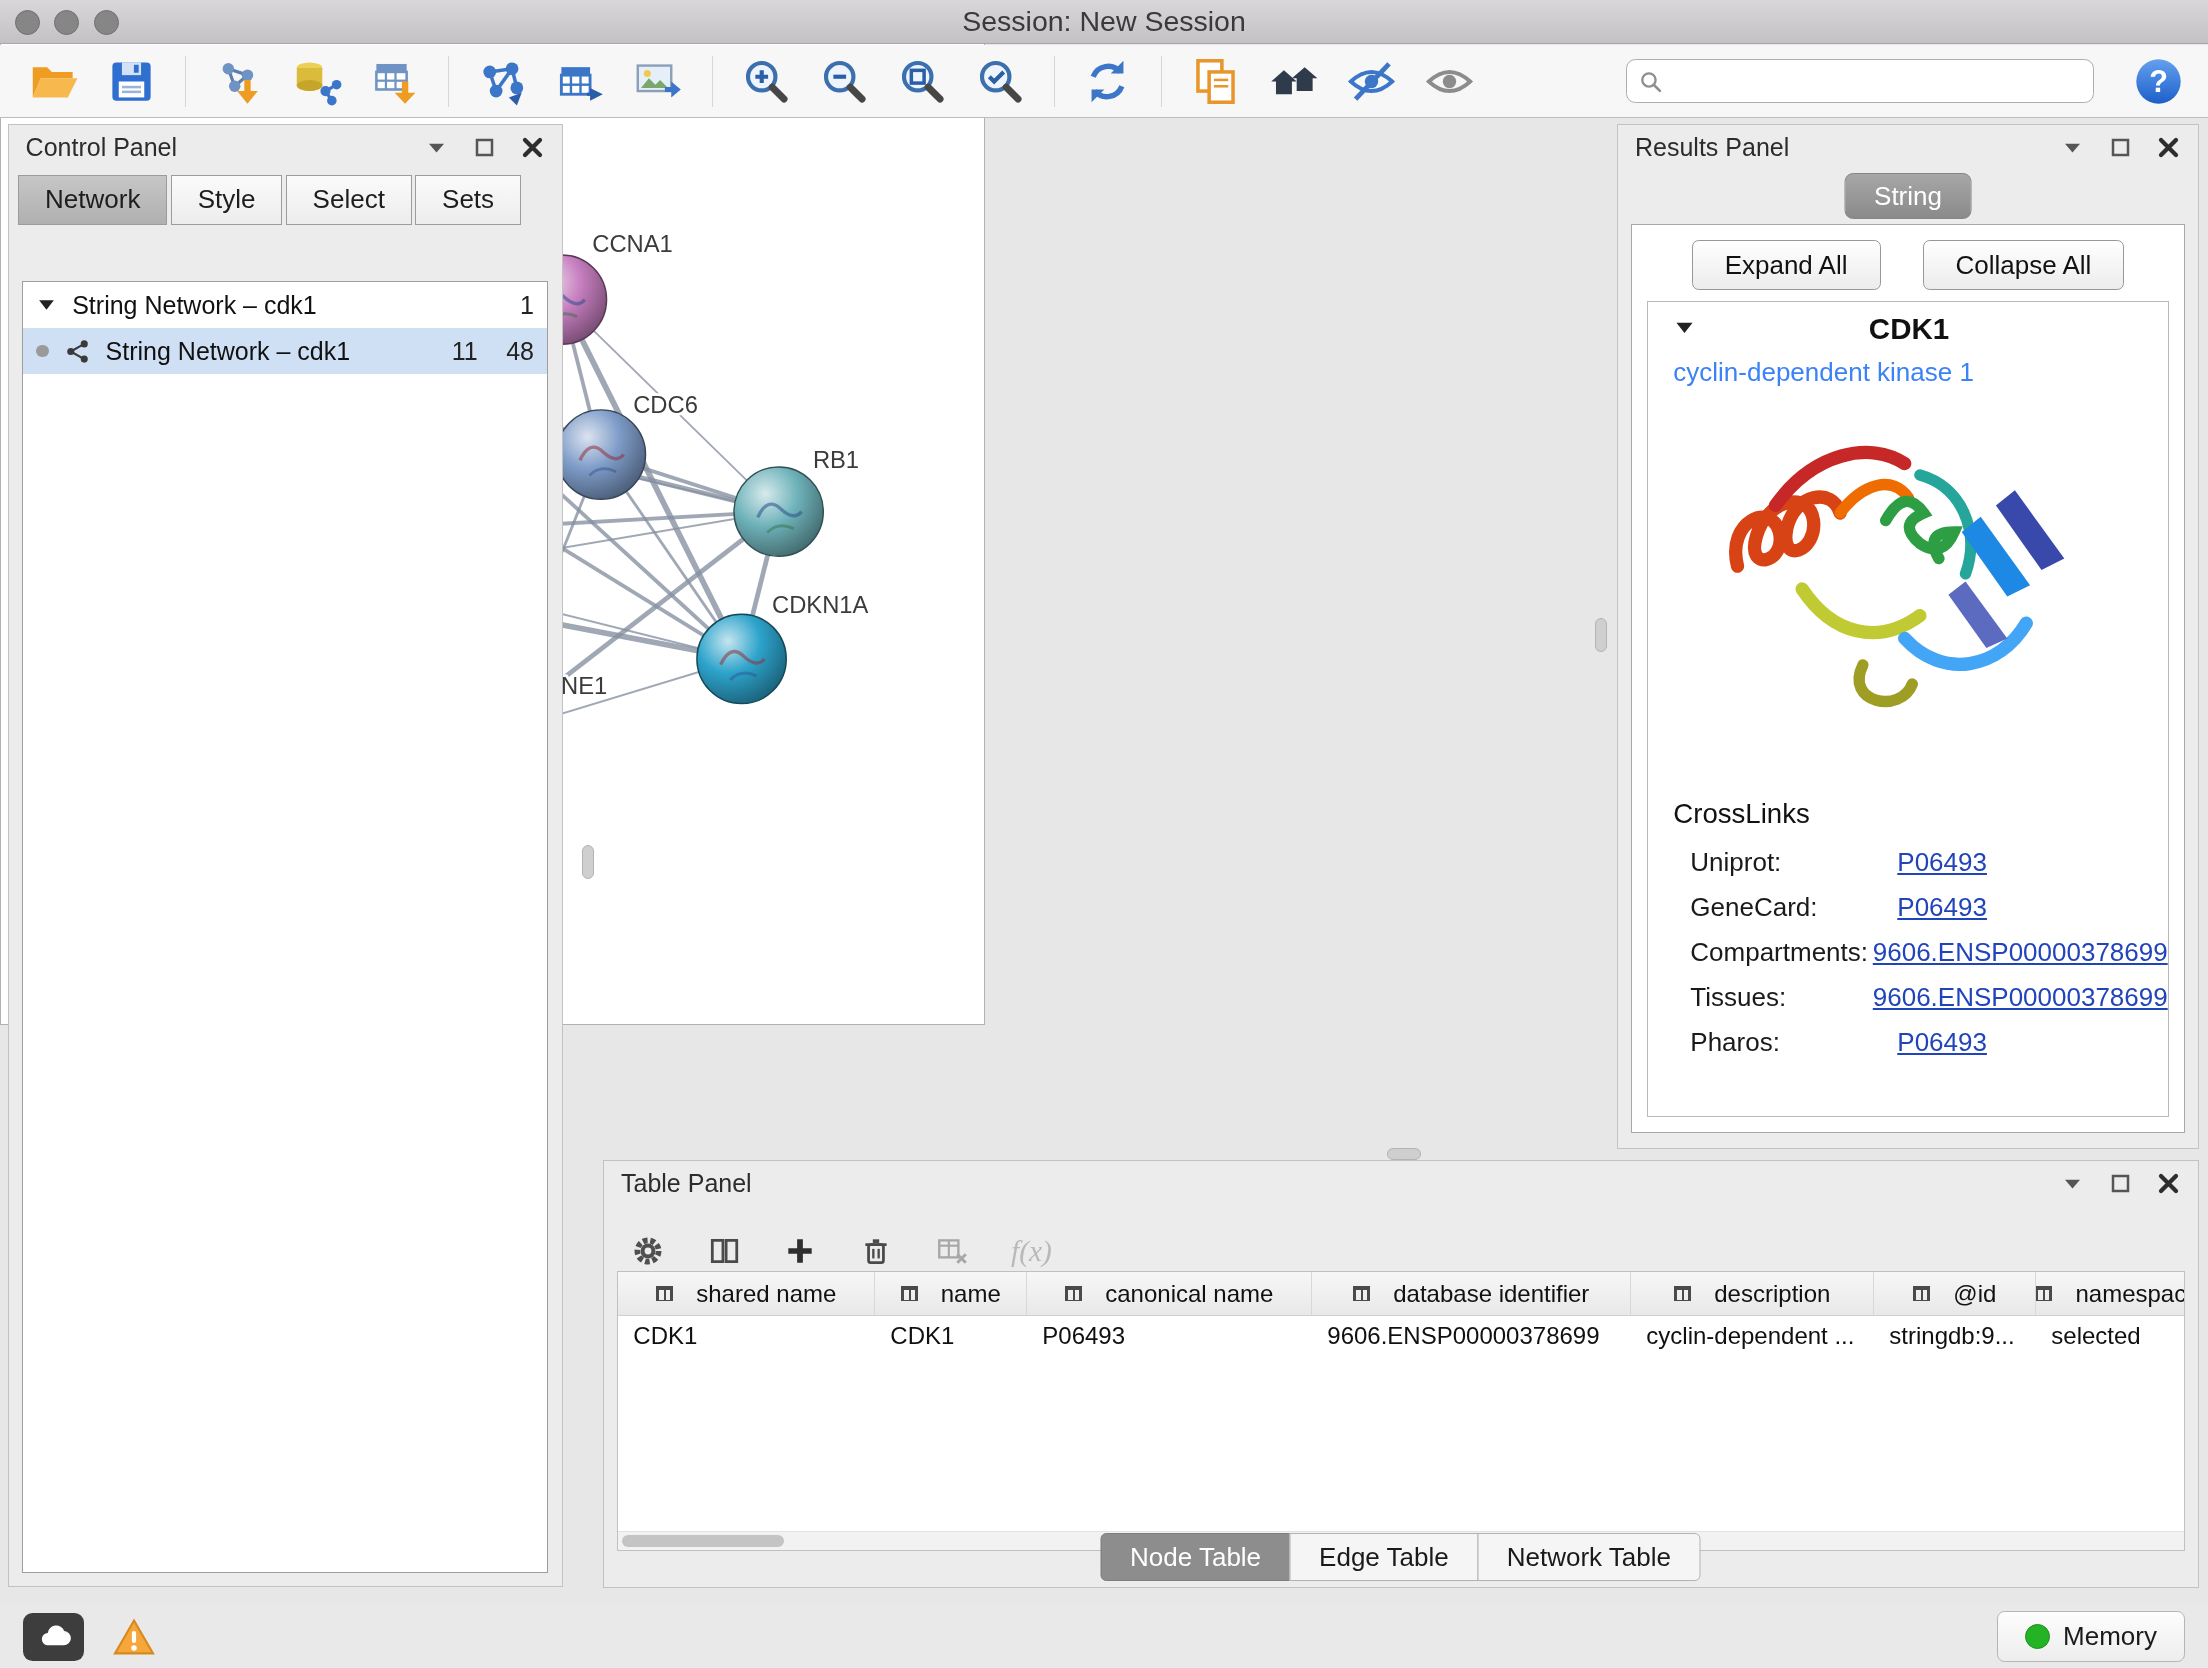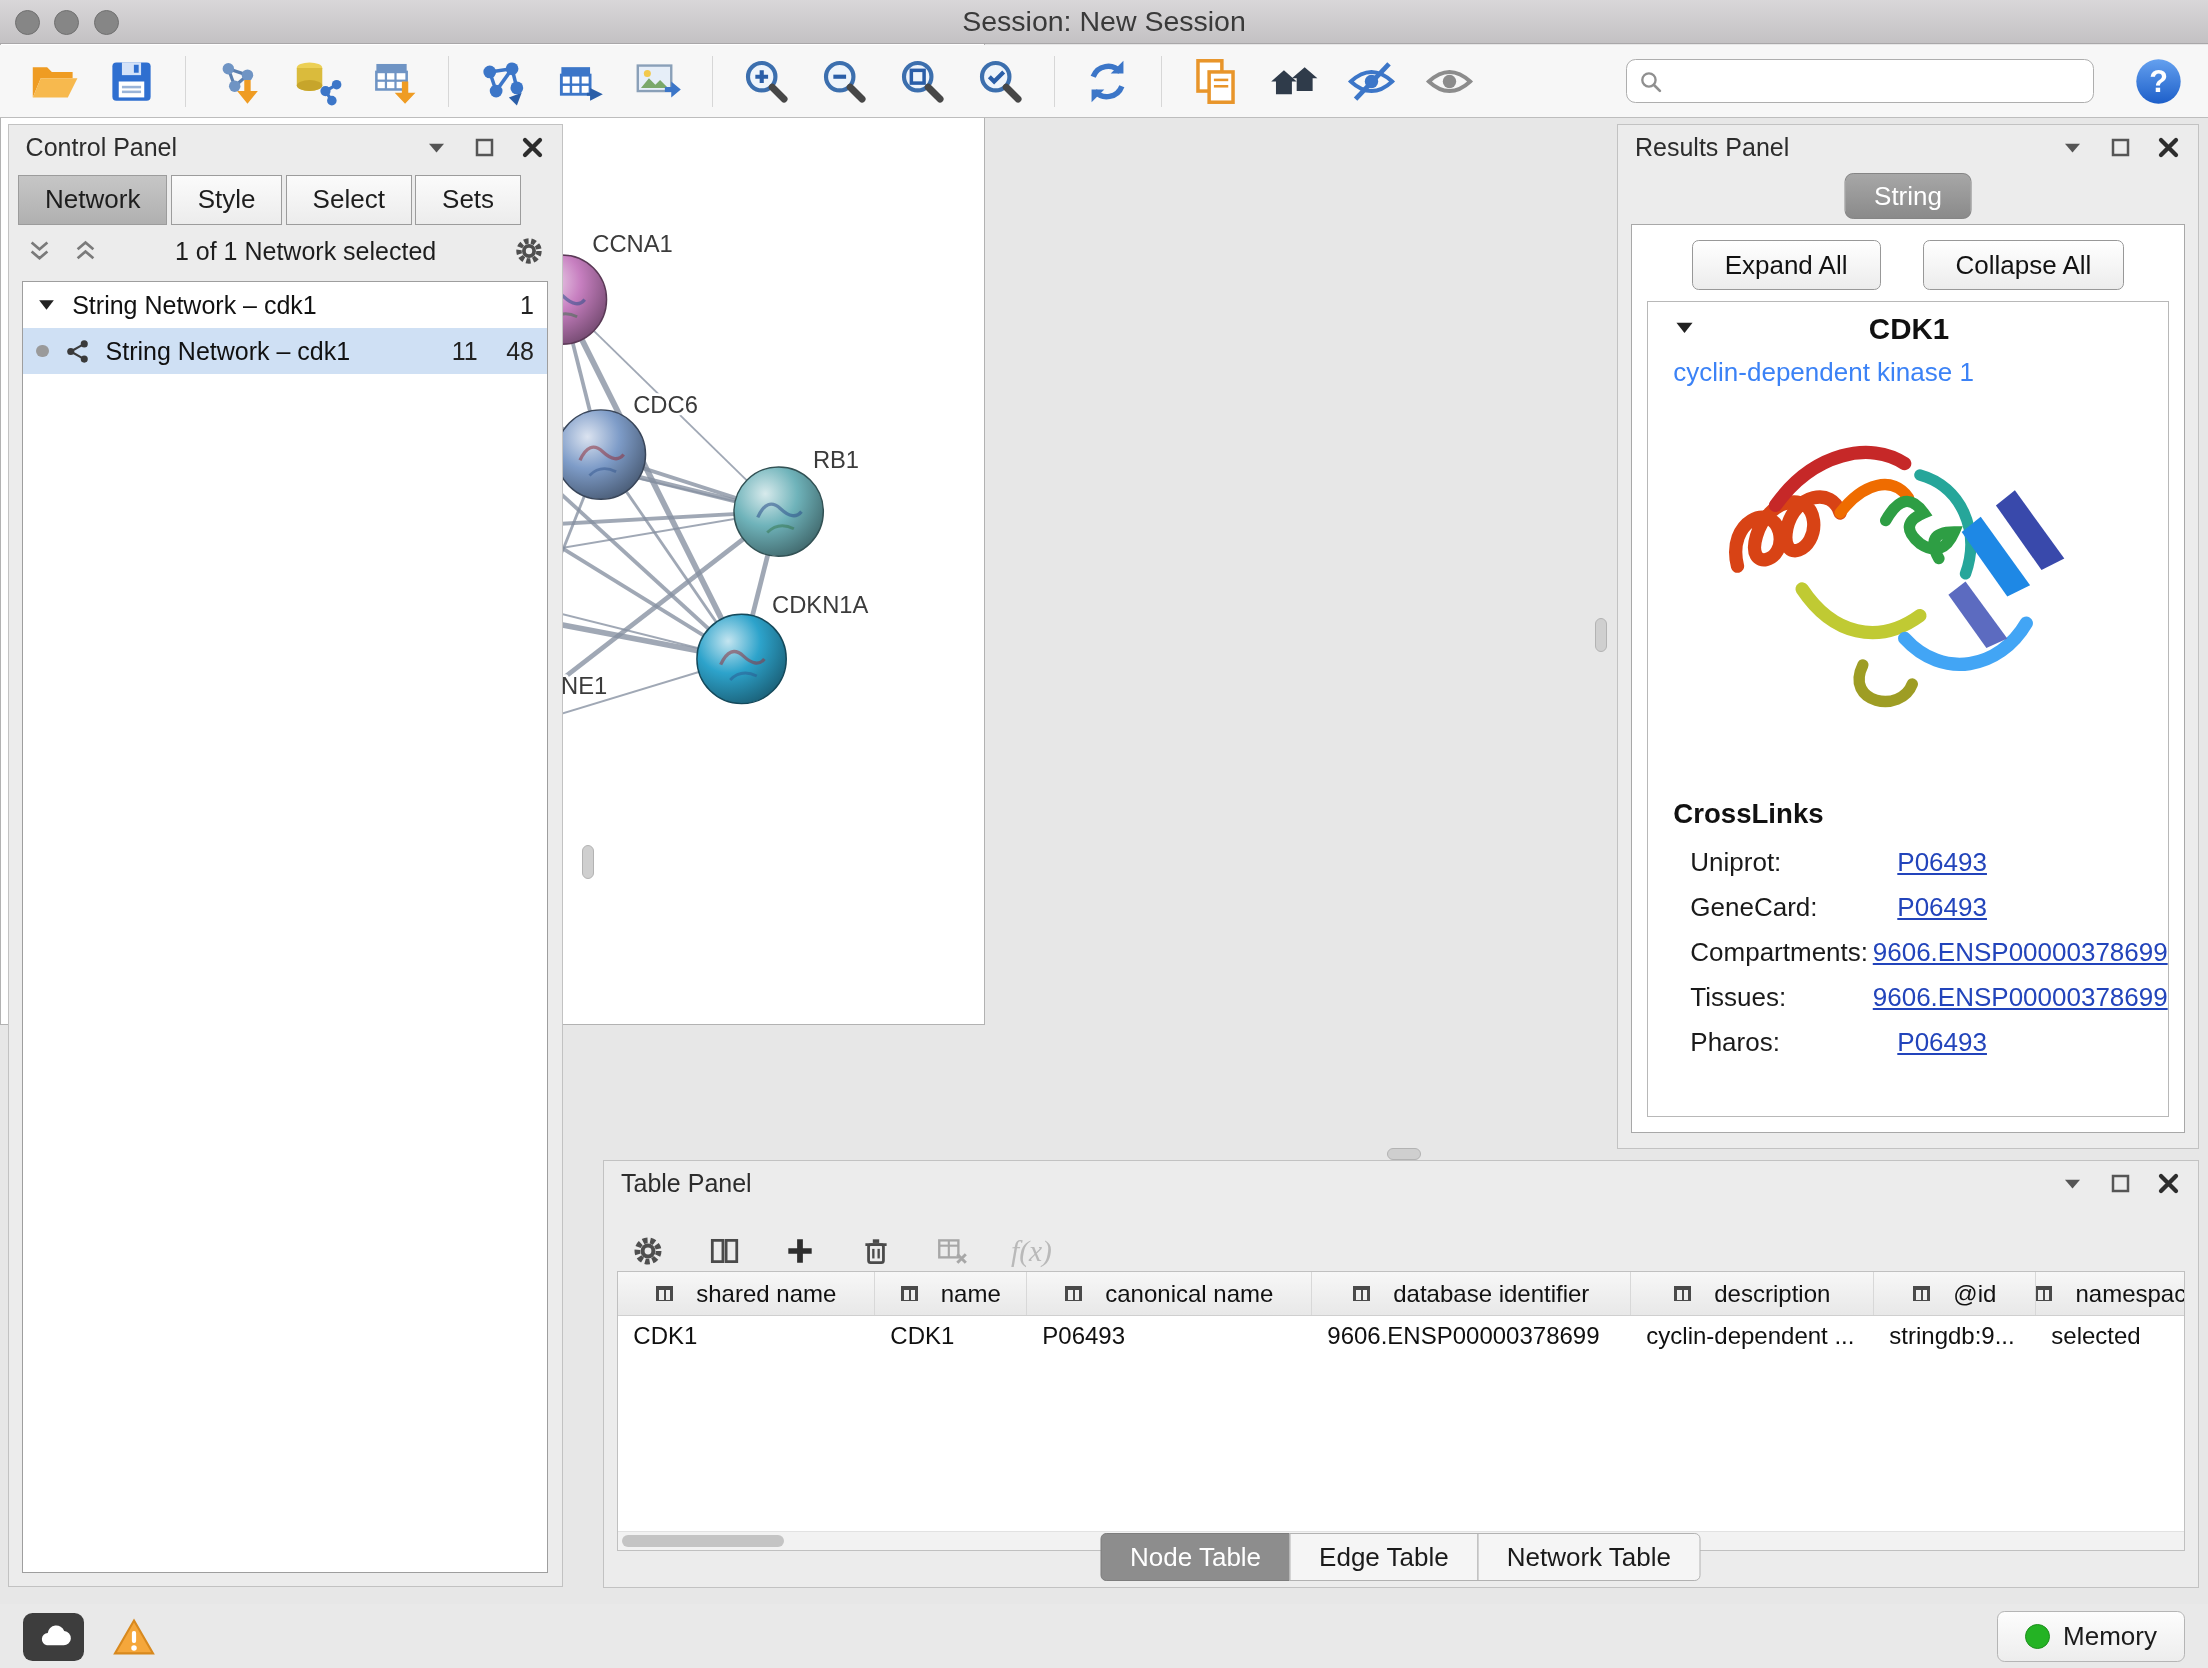--- a/index.html
+++ b/index.html
@@ -65,21 +65,21 @@
     padding:6.7px 28.5px;font-size:26px;color:#fff;background:linear-gradient(#a7a7a7,#8a8a8a);
     border:1px solid #858585;border-radius:8.6px;cursor:pointer}
   .results-box{position:absolute;top:99px;left:13.3px;right:13.3px;bottom:15px;background:#fff;border:1px solid #a8a8a8;padding-top:15px}
   .rp-buttons{display:flex;justify-content:center;gap:42px}
   .rp-btn{padding:8.6px 32px;font-size:26px;color:#111;border:1px solid #989898;border-radius:6.7px;
     background:linear-gradient(#ffffff,#ececec);cursor:pointer}
   .gene-box{position:absolute;top:76px;left:15px;right:15px;bottom:15px;border:1px solid #b8b8b8;overflow:hidden}
   .gene-hdr{display:flex;align-items:center;height:53px;padding:0 25px}
   .gene-hdr .gname{flex:1;text-align:center;font-size:29.5px;font-weight:bold;color:#111;margin-right:21px}
   .gene-desc{font-size:26px;color:#3b82f6;padding:1.9px 25px 7.6px}
-  .cl-heading{font-size:27.6px;font-weight:bold;color:#111;padding:15px 0 9.5px 25px}
+  .cl-heading{font-size:27.6px;font-weight:normal;color:#111;padding:15px 0 9.5px 25px}
   .cl-row{display:flex;align-items:center;height:45px;padding-left:42px}
   .cl-label{width:207px;font-size:26px;color:#1a1a1a}
   .cl-link{font-size:26px;color:#2244bb;text-decoration:underline;cursor:pointer}
 
   
   .table-panel{left:603px;top:1160px;width:1596px;height:428px}
   .tp-toolbar{display:flex;align-items:flex-end;gap:42px;height:63px;padding-left:27px}
   .tp-toolbar svg{width:34px;height:34px;cursor:pointer}
   .fx-label{font-family:"Liberation Serif",serif;font-style:italic;font-size:29.5px;color:#b9b9b9}
   .grayed{opacity:.45}
@@ -315,34 +315,20 @@
         <svg viewBox="0 0 20 20">
             <path d="M4 4l12 12M16 4L4 16" stroke="#2d2d2d" stroke-width="3.4" stroke-linecap="round"></path>
           </svg>
       </span>
     </div>
     <div class="cp-tabs">
       <span class="cp-tab active">Network</span>
       <span class="cp-tab">Style</span>
       <span class="cp-tab">Select</span>
       <span class="cp-tab">Sets</span>
-    </div>
-    <div class="cp-selrow">
-      <svg viewBox="0 0 24 24" width="27" height="27">
-          <path d="M5 4l7 6 7-6M5 12l7 6 7-6" fill="none" stroke="#7a7a7a" stroke-width="2.4"></path>
-        </svg>
-      <svg viewBox="0 0 24 24" width="27" height="27">
-          <path d="M5 10l7-6 7 6M5 18l7-6 7 6" fill="none" stroke="#7a7a7a" stroke-width="2.4"></path>
-        </svg>
-      <span class="sel-text">1 of 1 Network selected</span>
-      <svg viewBox="0 0 32 32" width="32" height="32">
-          <circle cx="16" cy="16" r="10" fill="none" stroke="#4f4f4f" stroke-width="5.4" stroke-dasharray="4.4 2.6"></circle>
-          <circle cx="16" cy="16" r="7" fill="#4f4f4f"></circle>
-          <circle cx="16" cy="16" r="3.2" fill="#ececec"></circle>
-        </svg>
     </div>
     <div class="tree-box">
       <div class="tree-row">
         <svg viewBox="0 0 20 20" width="21" height="21">
             <path d="M3 5h14l-7 9z" fill="#222"></path>
           </svg>
         <span>String Network – cdk1</span>
         <span class="tree-count">1</span>
       </div>
       <div class="tree-row selected">

